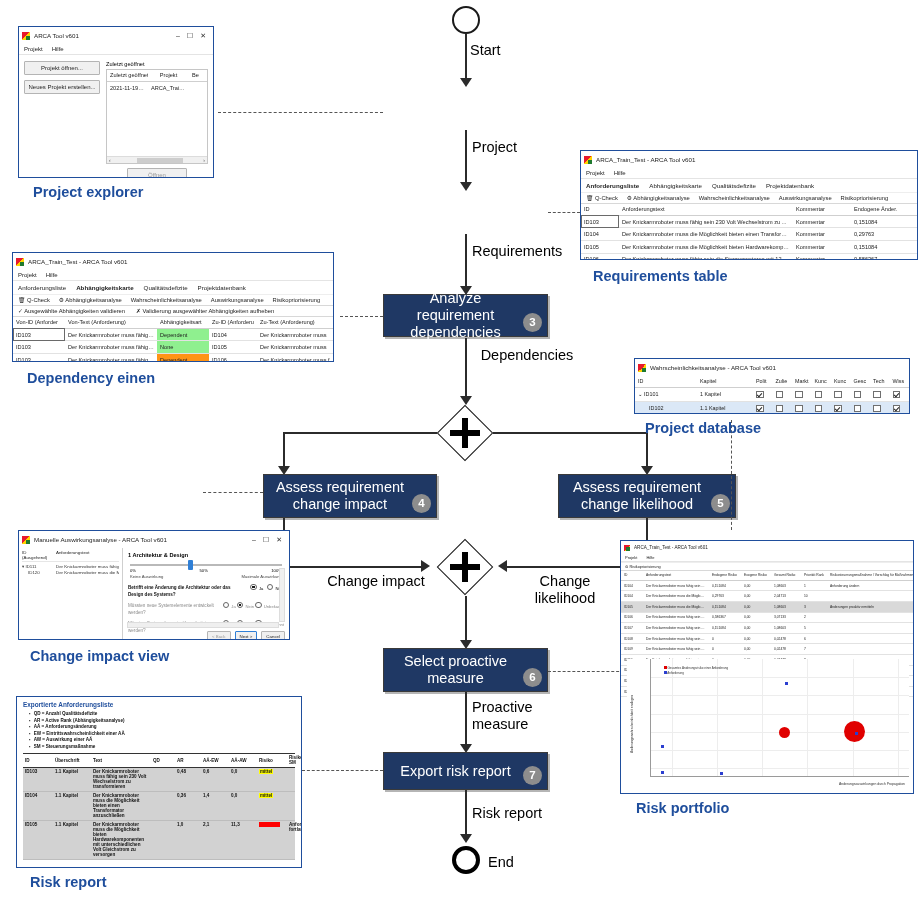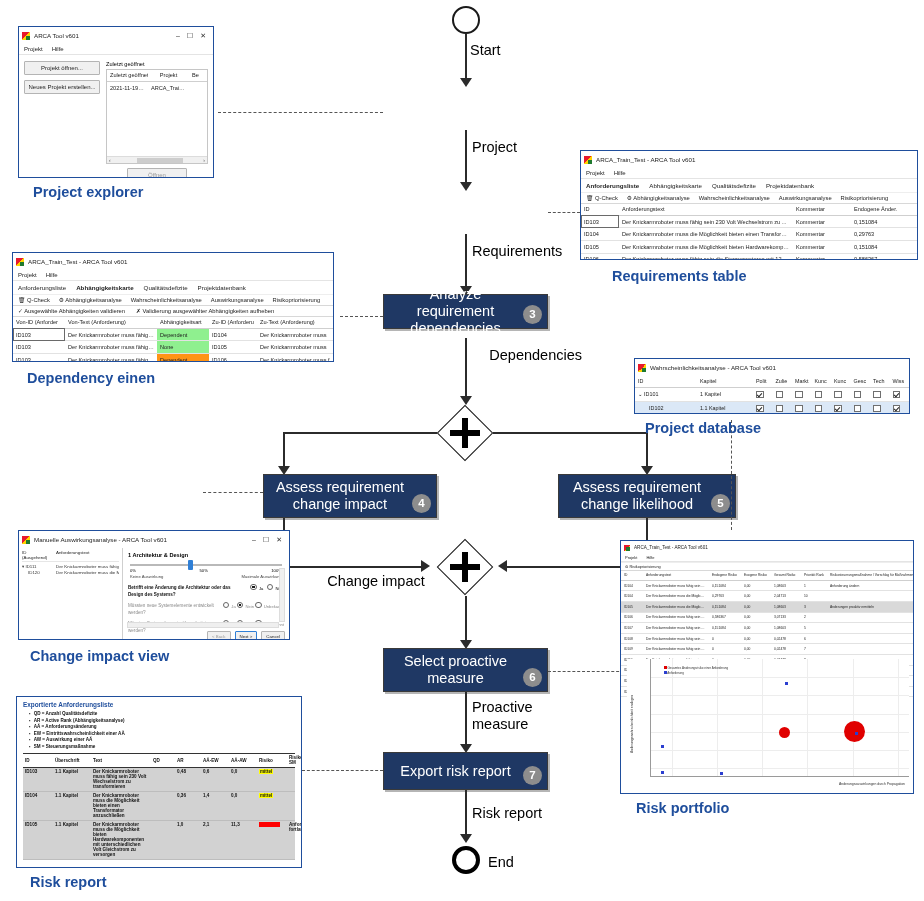--- a/index.html
+++ b/index.html
@@ -131,28 +131,28 @@
 
   <div class="vline" style="left:465px;top:130px;height:54px;"></div>
   <div class="arrow-d" style="left:460px;top:182px;"></div>
   <div class="flowlabel" style="left:472px;top:139px;width:80px;text-align:left;">Project</div>
 
 
   <div class="vline" style="left:465px;top:234px;height:54px;"></div>
   <div class="arrow-d" style="left:460px;top:286px;"></div>
   <div class="flowlabel" style="left:472px;top:243px;width:110px;text-align:left;">Requirements</div>
 
-  <div class="task" style="left:383px;top:294px;width:165px;height:35px;">
+  <div class="task" style="left:383px;top:294px;width:165px;height:43px;">
     <span>Analyze requirement dependencies</span>
     <span class="task-num">3</span>
   </div>
 
   <div class="vline" style="left:465px;top:338px;height:60px;"></div>
   <div class="arrow-d" style="left:460px;top:396px;"></div>
-  <div class="flowlabel" style="left:472px;top:347px;width:110px;text-align:right;">Dependencies</div>
+  <div class="flowlabel" style="left:472px;top:347px;width:110px;text-align:center;">Dependencies</div>
 
   <div class="gateway" style="left:436px;top:404px;">
     <div class="dia"></div>
       <div class="plus-v"></div>
       <div class="plus-h"></div>
   </div>
 
   <div class="hline" style="left:283px;top:432px;width:154px;"></div>
   <div class="hline" style="left:493px;top:432px;width:154px;"></div>
   <div class="vline" style="left:283px;top:432px;height:38px;"></div>
@@ -176,20 +176,21 @@
   <div class="arrow-r" style="left:421px;top:560px;"></div>
   <div class="arrow-l" style="left:498px;top:560px;"></div>
 
   <div class="gateway" style="left:436px;top:538px;">
     <div class="dia"></div>
       <div class="plus-v"></div>
       <div class="plus-h"></div>
   </div>
 
   <div class="flowlabel" style="left:326px;top:573px;width:100px;">Change impact</div>
+  <div class="flowlabel" style="left:510px;top:573px;width:110px;">Change likelihood</div>
 
   <div class="vline" style="left:465px;top:596px;height:46px;"></div>
   <div class="arrow-d" style="left:460px;top:640px;"></div>
 
   <div class="task" style="left:383px;top:648px;width:165px;height:44px;">
     <span>Select proactive measure</span>
     <span class="task-num">6</span>
   </div>
 
   <div class="vline" style="left:465px;top:692px;height:54px;"></div>
@@ -315,21 +316,21 @@
       </tr>
       <tr>
         <td>ID106</td>
         <td>Der Knickarmroboter muss fähig sein die Steppermotoren mit 12 Volt ...</td>
         <td>Kommentar</td>
         <td>0,586367</td>
       </tr>
     </tbody>
       </table>
   </div>
-  <div class="caption" style="left:612px;top:268px;">Requirements table</div>
+  <div class="caption" style="left:593px;top:268px;">Requirements table</div>
 
   <div class="panel" style="left:12px;top:252px;width:322px;height:110px;">
     <div class="wtitle">
       <span class="wlogo"></span>
       <span>ARCA_Train_Test - ARCA Tool v601</span>
     </div>
     <div class="wmenu">
       <span>Projekt</span>
       <span>Hilfe</span>
     </div>

